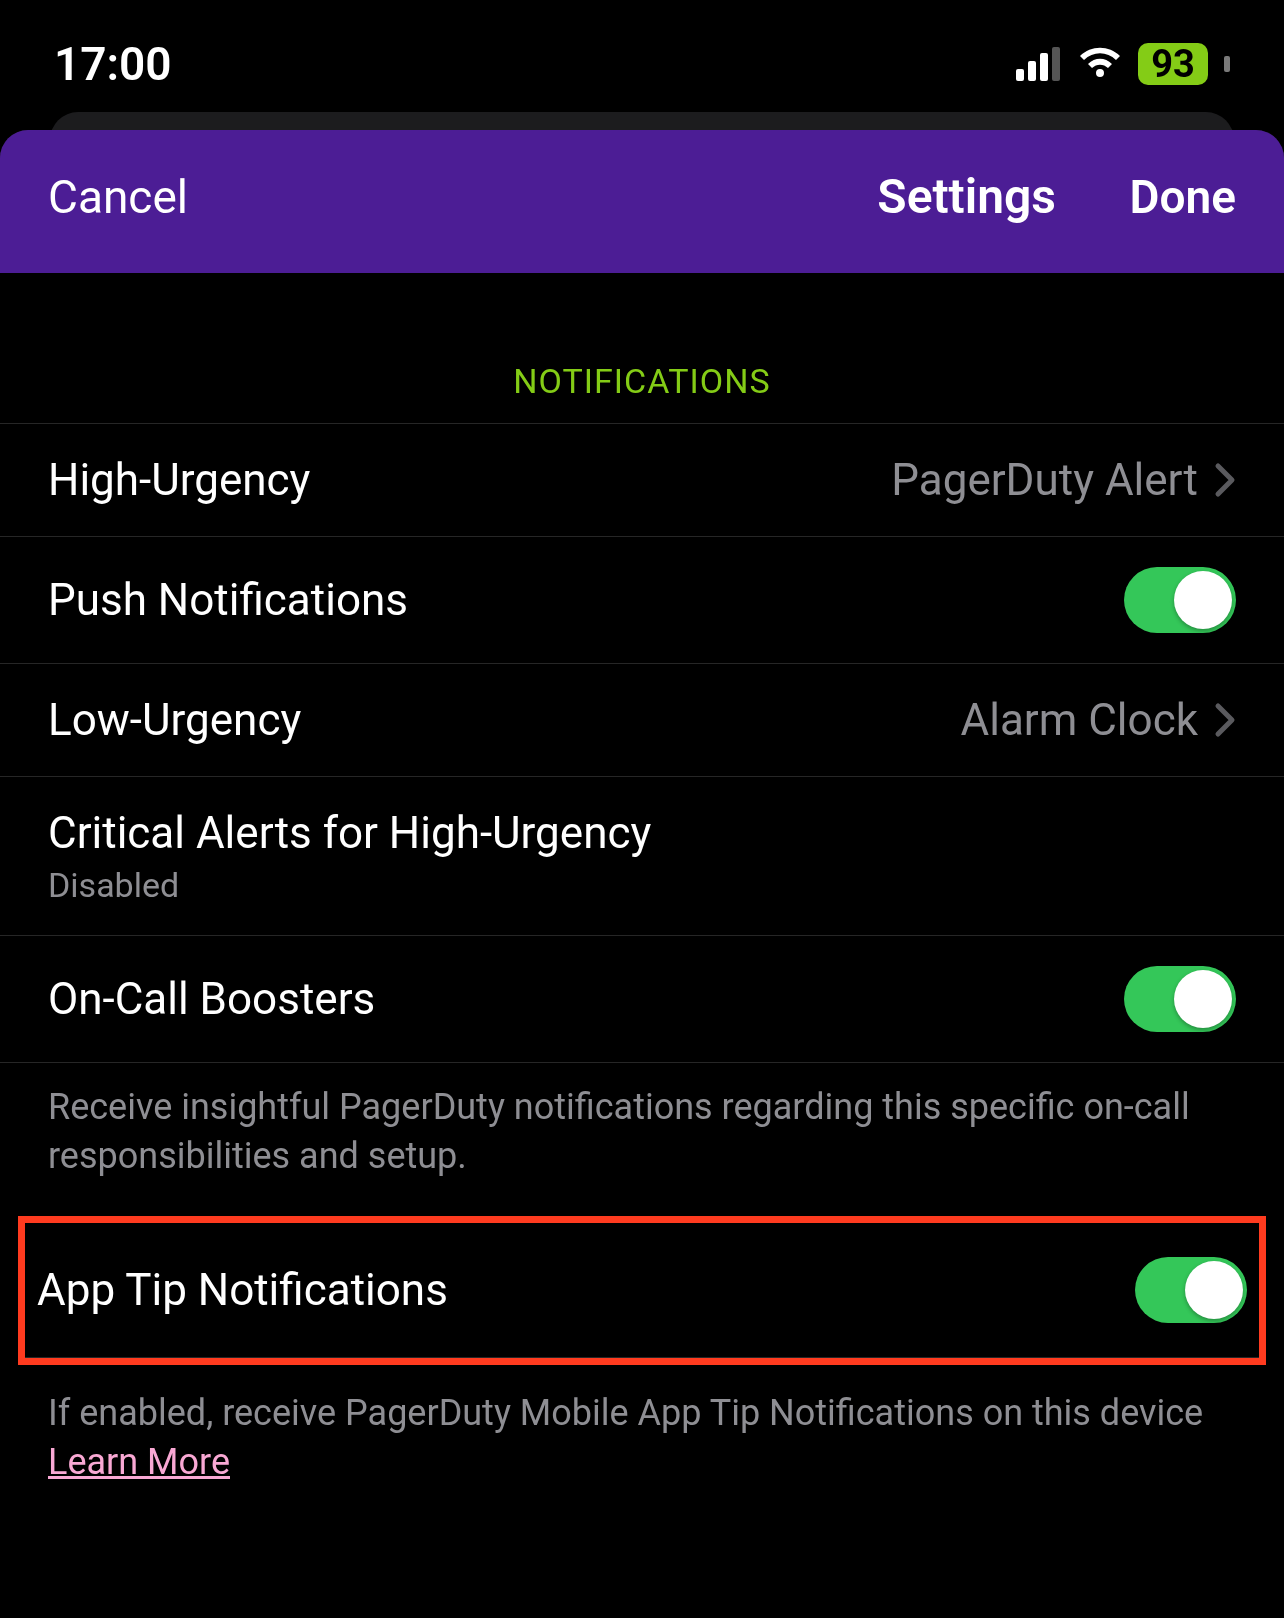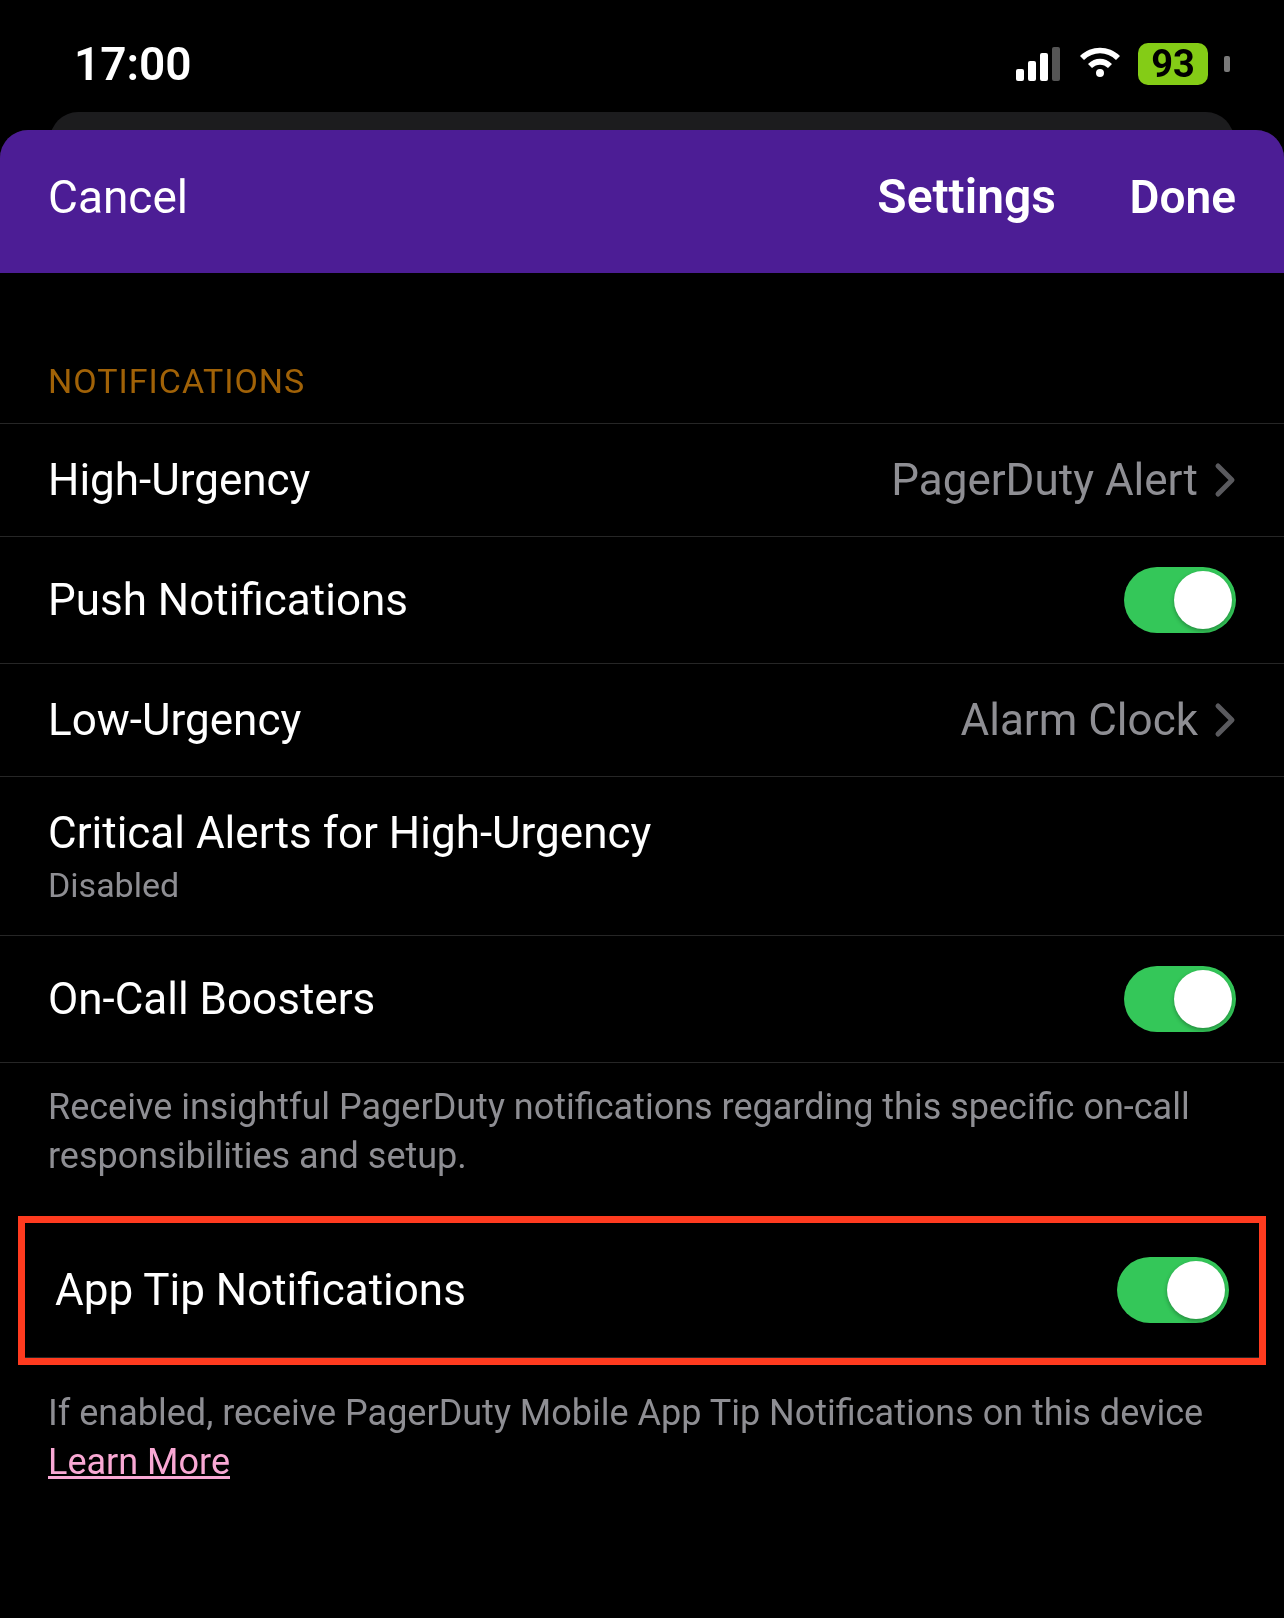--- a/index.html
+++ b/index.html
@@ -1,48 +1,48 @@
 <!DOCTYPE html>
 <html><head>
 <meta charset="utf-8">
 <style>
   * { box-sizing: border-box; margin: 0; padding: 0; font-family: -apple-system, BlinkMacSystemFont, "Segoe UI", Roboto, Helvetica, Arial, sans-serif; }
   html, body { background:#000; color:#fff; width:1284px; height:1618px; overflow:hidden; }
   
-  .status-bar { display:flex; justify-content:space-between; align-items:center; padding:38px 54px 20px 54px; height:110px; font-size:46px; font-weight:600;margin-left:20px; }
+  .status-bar { display:flex; justify-content:space-between; align-items:center; padding:38px 54px 20px 54px; height:110px; font-size:46px; font-weight:600; }
   .status-right { display:flex; align-items:center; gap:14px; }
   .cell-icon svg, .wifi-icon svg { display:block; }
   .battery-badge { background:#84cc16; color:#000; border-radius:10px; padding:2px 12px; font-size:38px; font-weight:700; display:flex; align-items:center; justify-content:center; min-width:70px; height:42px; }
   .battery-tip { width:6px; height:16px; background:#7a7a7a; border-radius:2px; margin-left:2px; }
   
   .bg-card { position:absolute; top:112px; left:50px; right:50px; height:60px; background:#1c1c1e; border-radius:28px 28px 0 0; }
   
   .sheet { position:absolute; top:130px; left:0; right:0; bottom:0; background:#1c1c1e; border-radius:28px 28px 0 0; overflow:hidden; }
   .sheet-header { display:flex; align-items:center; justify-content:space-between; padding:38px 48px 48px 48px; background:#4c1d95; }
   .sheet-header .title { font-size:48px; font-weight:600; text-align:right; flex:1; }
   .sheet-header .nav-btn { font-size:46px; font-weight:400; color:#fff; background:none; border:none; cursor:pointer; min-width:180px; text-align:left; }
   .sheet-header .done { font-weight:600; text-align:right; }
   .sheet-body { background:#000; height:calc(100% - 130px); overflow:auto; }
-  .section-header { color:#a16207; font-size:34px; letter-spacing:1px; padding:88px 48px 22px 48px; text-transform:uppercase; }
+  .section-header { color:#84cc16; font-size:34px; letter-spacing:1px; padding:88px 48px 22px 48px; text-transform:uppercase;text-align:center; }
   .row { display:flex; align-items:center; justify-content:space-between; padding:30px 48px; border-top:1px solid rgba(255,255,255,0.15); min-height:100px; cursor:pointer; }
   .row:last-of-type { border-bottom:1px solid rgba(255,255,255,0.15); }
   .row .label-block { display:flex; flex-direction:column; gap:6px; }
   .row .label { font-size:44px; font-weight:400; color:#fff; }
   .row .sublabel { font-size:34px; color:#8e8e93; }
   .row .value-block { display:flex; align-items:center; gap:16px; }
   .row .value { font-size:44px; color:#8e8e93; }
   .chevron { color:#5a5a5e; }
   .chevron svg { display:block; }
   
   .toggle { width:112px; height:66px; border-radius:33px; background:#34c759; position:relative; flex-shrink:0; }
   .toggle .knob { position:absolute; top:4px; right:4px; width:58px; height:58px; border-radius:50%; background:#fff; box-shadow:0 2px 4px rgba(0,0,0,0.3); }
   
   .section-footer { color:#8e8e93; font-size:36px; line-height:1.35; padding:20px 48px 28px 48px; border-top:1px solid rgba(255,255,255,0.15); }
   .highlight-box { border:7px solid #ff3b1f; margin:8px 18px 0 18px; }
-  .highlight-box .row { border-top:none; padding:34px 30px; }
+  .highlight-box .row { border-top:none; padding:34px 12px; }
   .link { color:#f9a8d4; text-decoration:underline; cursor:pointer; }
   .footer-after-highlight { border-top:none; padding-top:24px; }
 </style>
 </head>
 <body>
 
 <div class="status-bar">
   <div>17:00</div>
   <div class="status-right">
     <span class="cell-icon">

